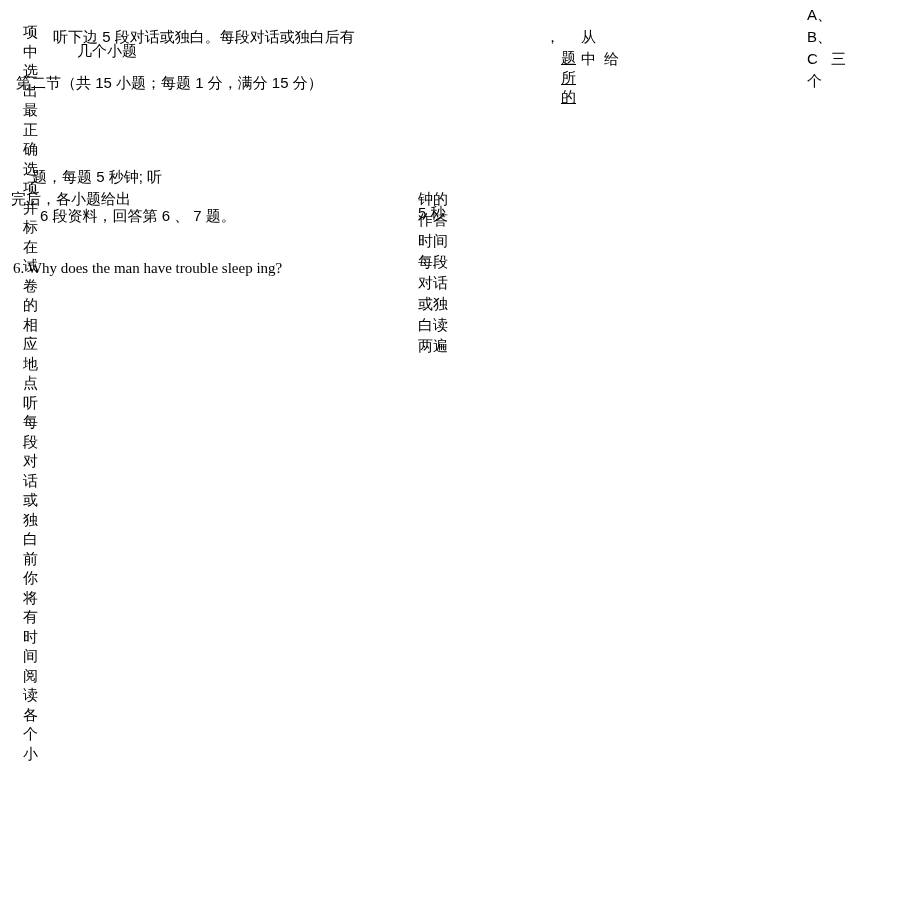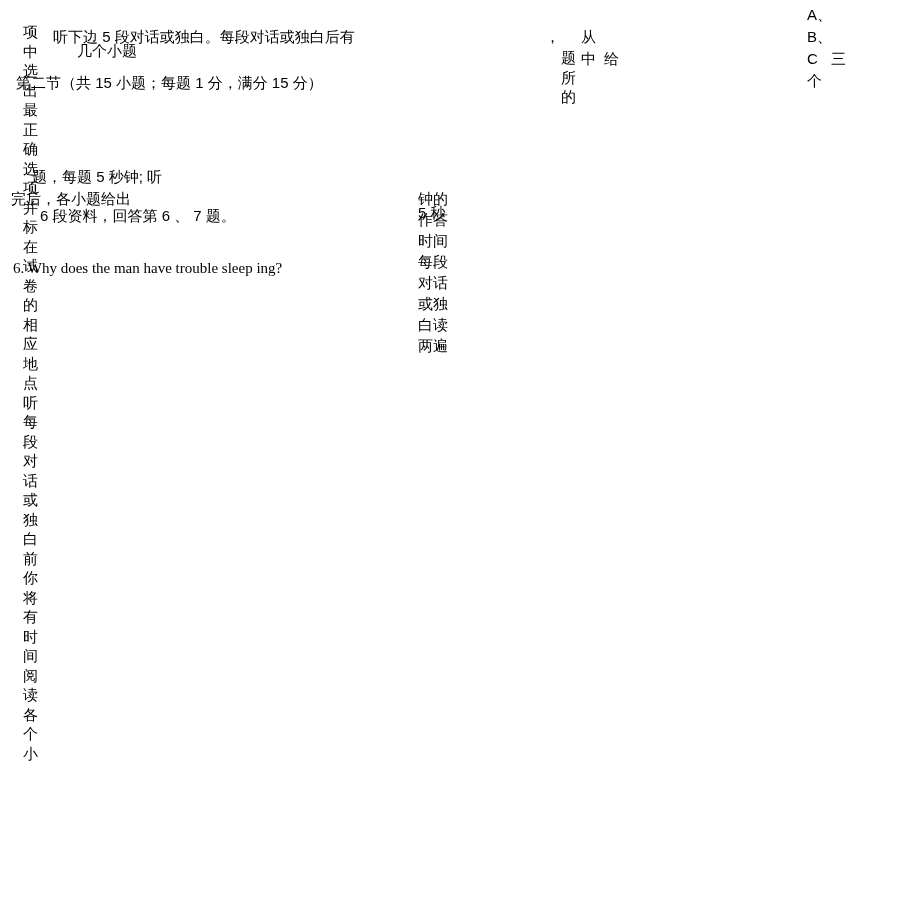--- a/index.html
+++ b/index.html
@@ -59,21 +59,21 @@
 <div class="text-block" style="left: 418px; top: 166px; margin-top: 36px;">
   <span>5 秒</span>
 </div>
 <div class="text-block" style="left: 418px; top: 188px; width: 32px; line-height: 1.4;">
   <span>钟的作答时间每段对话或独白读两遍</span>
 </div>
 
 <div class="text-block" style="left: 545px; top: 26px;">
   <span>，</span>
 </div>
-<div class="text-block vertical-mixed" style="left: 561px; top: 48px;">
+<div class="text-block vertical-mixed" style="left: 561px; top: 48px; text-decoration: underline;">
   <span>题所的</span>
 </div>
 
 <div class="text-block" style="left: 581px; top: 26px;">
   <span>从</span>
 </div>
 <div class="text-block" style="left: 581px; top: 48px;">
   <span>中</span>
 </div>
 <div class="text-block" style="left: 604px; top: 48px;">

